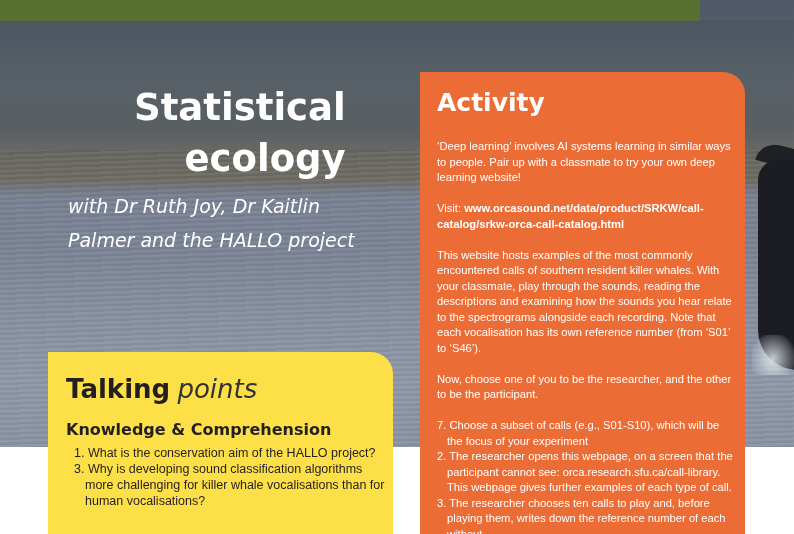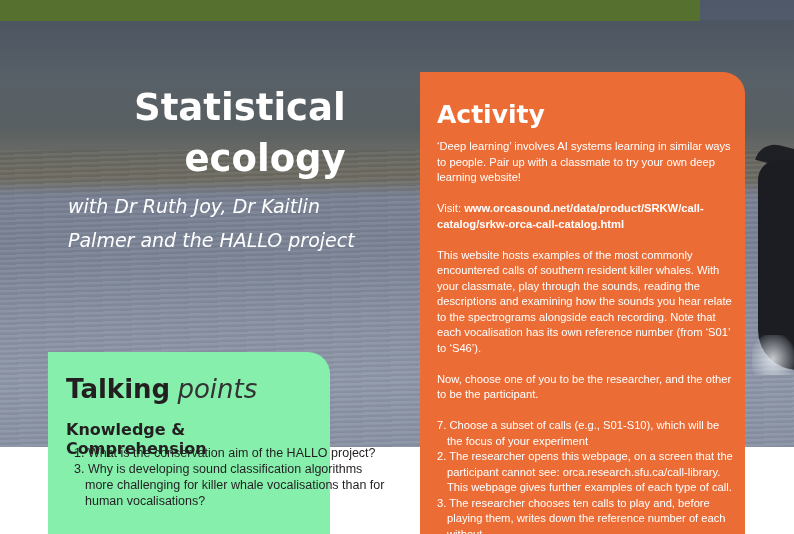--- a/index.html
+++ b/index.html
@@ -52,22 +52,22 @@
     font-family: "DejaVu Sans", sans-serif; font-weight: bold;
     font-size: 37px; line-height: 42px; letter-spacing: 0px;
     margin: 9px;
     text-align: right;
   }
   .title-sub {
     font-family: "DejaVu Sans", sans-serif; font-style: italic;
     font-size: 19px; line-height: 34px; margin-top: 0px; margin-left: 20px;
   }
   .talking {
-    position: absolute; left: 48px; top: 352px; width: 282px; height: 182px;
-    background: #86efac; border-radius: 0 22px 0 0;
+    position: absolute; left: 48px; top: 352px; width: 345px; height: 182px;
+    background: #fde047; border-radius: 0 22px 0 0;
     color: #231f20;
   }
   .talking-title {
     position: absolute; left: 18px; top: 22px; font-size: 26px; line-height: 30px;
   }
   .talking-title .bold {
     font-family: "DejaVu Sans", sans-serif; font-weight: bold;
   }
   .talking-title .light {
     font-family: "DejaVu Sans", sans-serif; font-weight: normal; font-style: italic;
@@ -81,21 +81,21 @@
     position: absolute; left: 18px; top: 85px; width: 320px;
     margin: 8px; padding: 0; list-style: none;
     font-family: "Liberation Sans", sans-serif; font-size: 12.5px; line-height: 16px;
   }
   .talking-list li { padding-left: 11px; text-indent: -11px; }
   .activity {
     position: absolute; left: 420px; top: 72px; width: 325px; height: 462px;
     background: #ec6c36; border-radius: 0 22px 0 0; color: #ffffff;
   }
   .activity-title {
-    position: absolute; left: 17px; top: 28px;
+    position: absolute; left: 17px; top: 16px;
     font-family: "DejaVu Sans", sans-serif; font-weight: bold; font-size: 25px;
   }
   .activity-body {
     position: absolute; left: 17px; top: 67px; width: 300px;
     font-family: "Liberation Sans", sans-serif; font-size: 11.2px; line-height: 15.5px;
   }
   .activity-body p { margin: 0 0 15.5px 0; }
   .activity-body .link { font-weight: bold; }
   .activity-steps { margin: 0; padding: 0; list-style: none; }
   .activity-steps li { padding-left: 10px; text-indent: -10px; }

